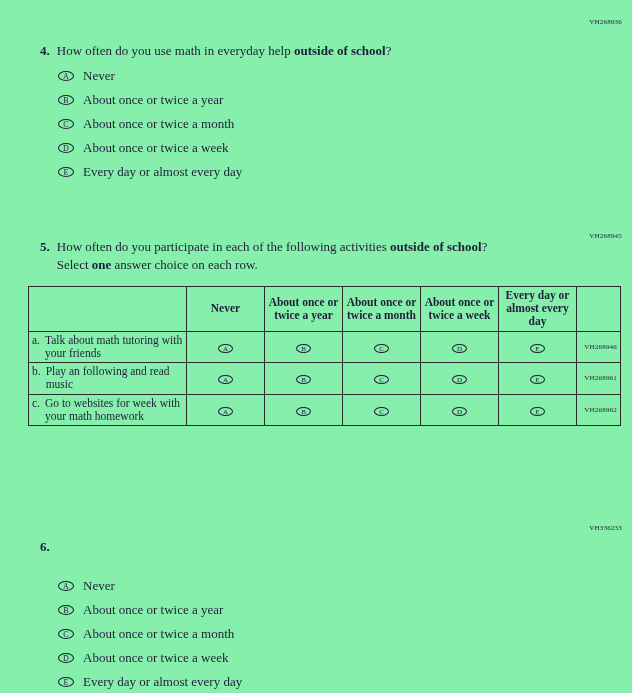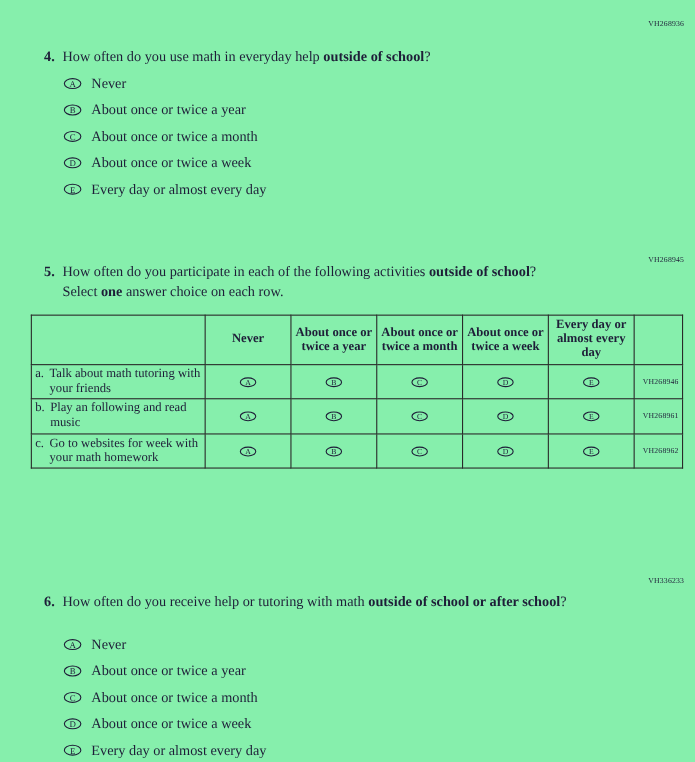--- a/index.html
+++ b/index.html
@@ -199,21 +199,20 @@
       <td class="bubble-cell"><span class="bubble-sm"><span>E</span></span></td>
       <td class="code-cell">VH268962</td>
     </tr>
   </tbody>
     </table>
 
   <div class="item-code" style="top:524px">VH336233</div>
 
   <div class="question" style="top:538px; width:530px">
     <span class="qnum">6.</span>
-    <div class="qtext"><span>How often do you receive help or tutoring with math </span><b>outside of school or after school</b><span>?</span></div>
   </div>
 
   <div class="options" style="top:578px">
     <div class="option">
       <span class="bubble"><span>A</span></span>
       <span>Never</span>
     </div>
     <div class="option">
       <span class="bubble"><span>B</span></span>
       <span>About once or twice a year</span>

